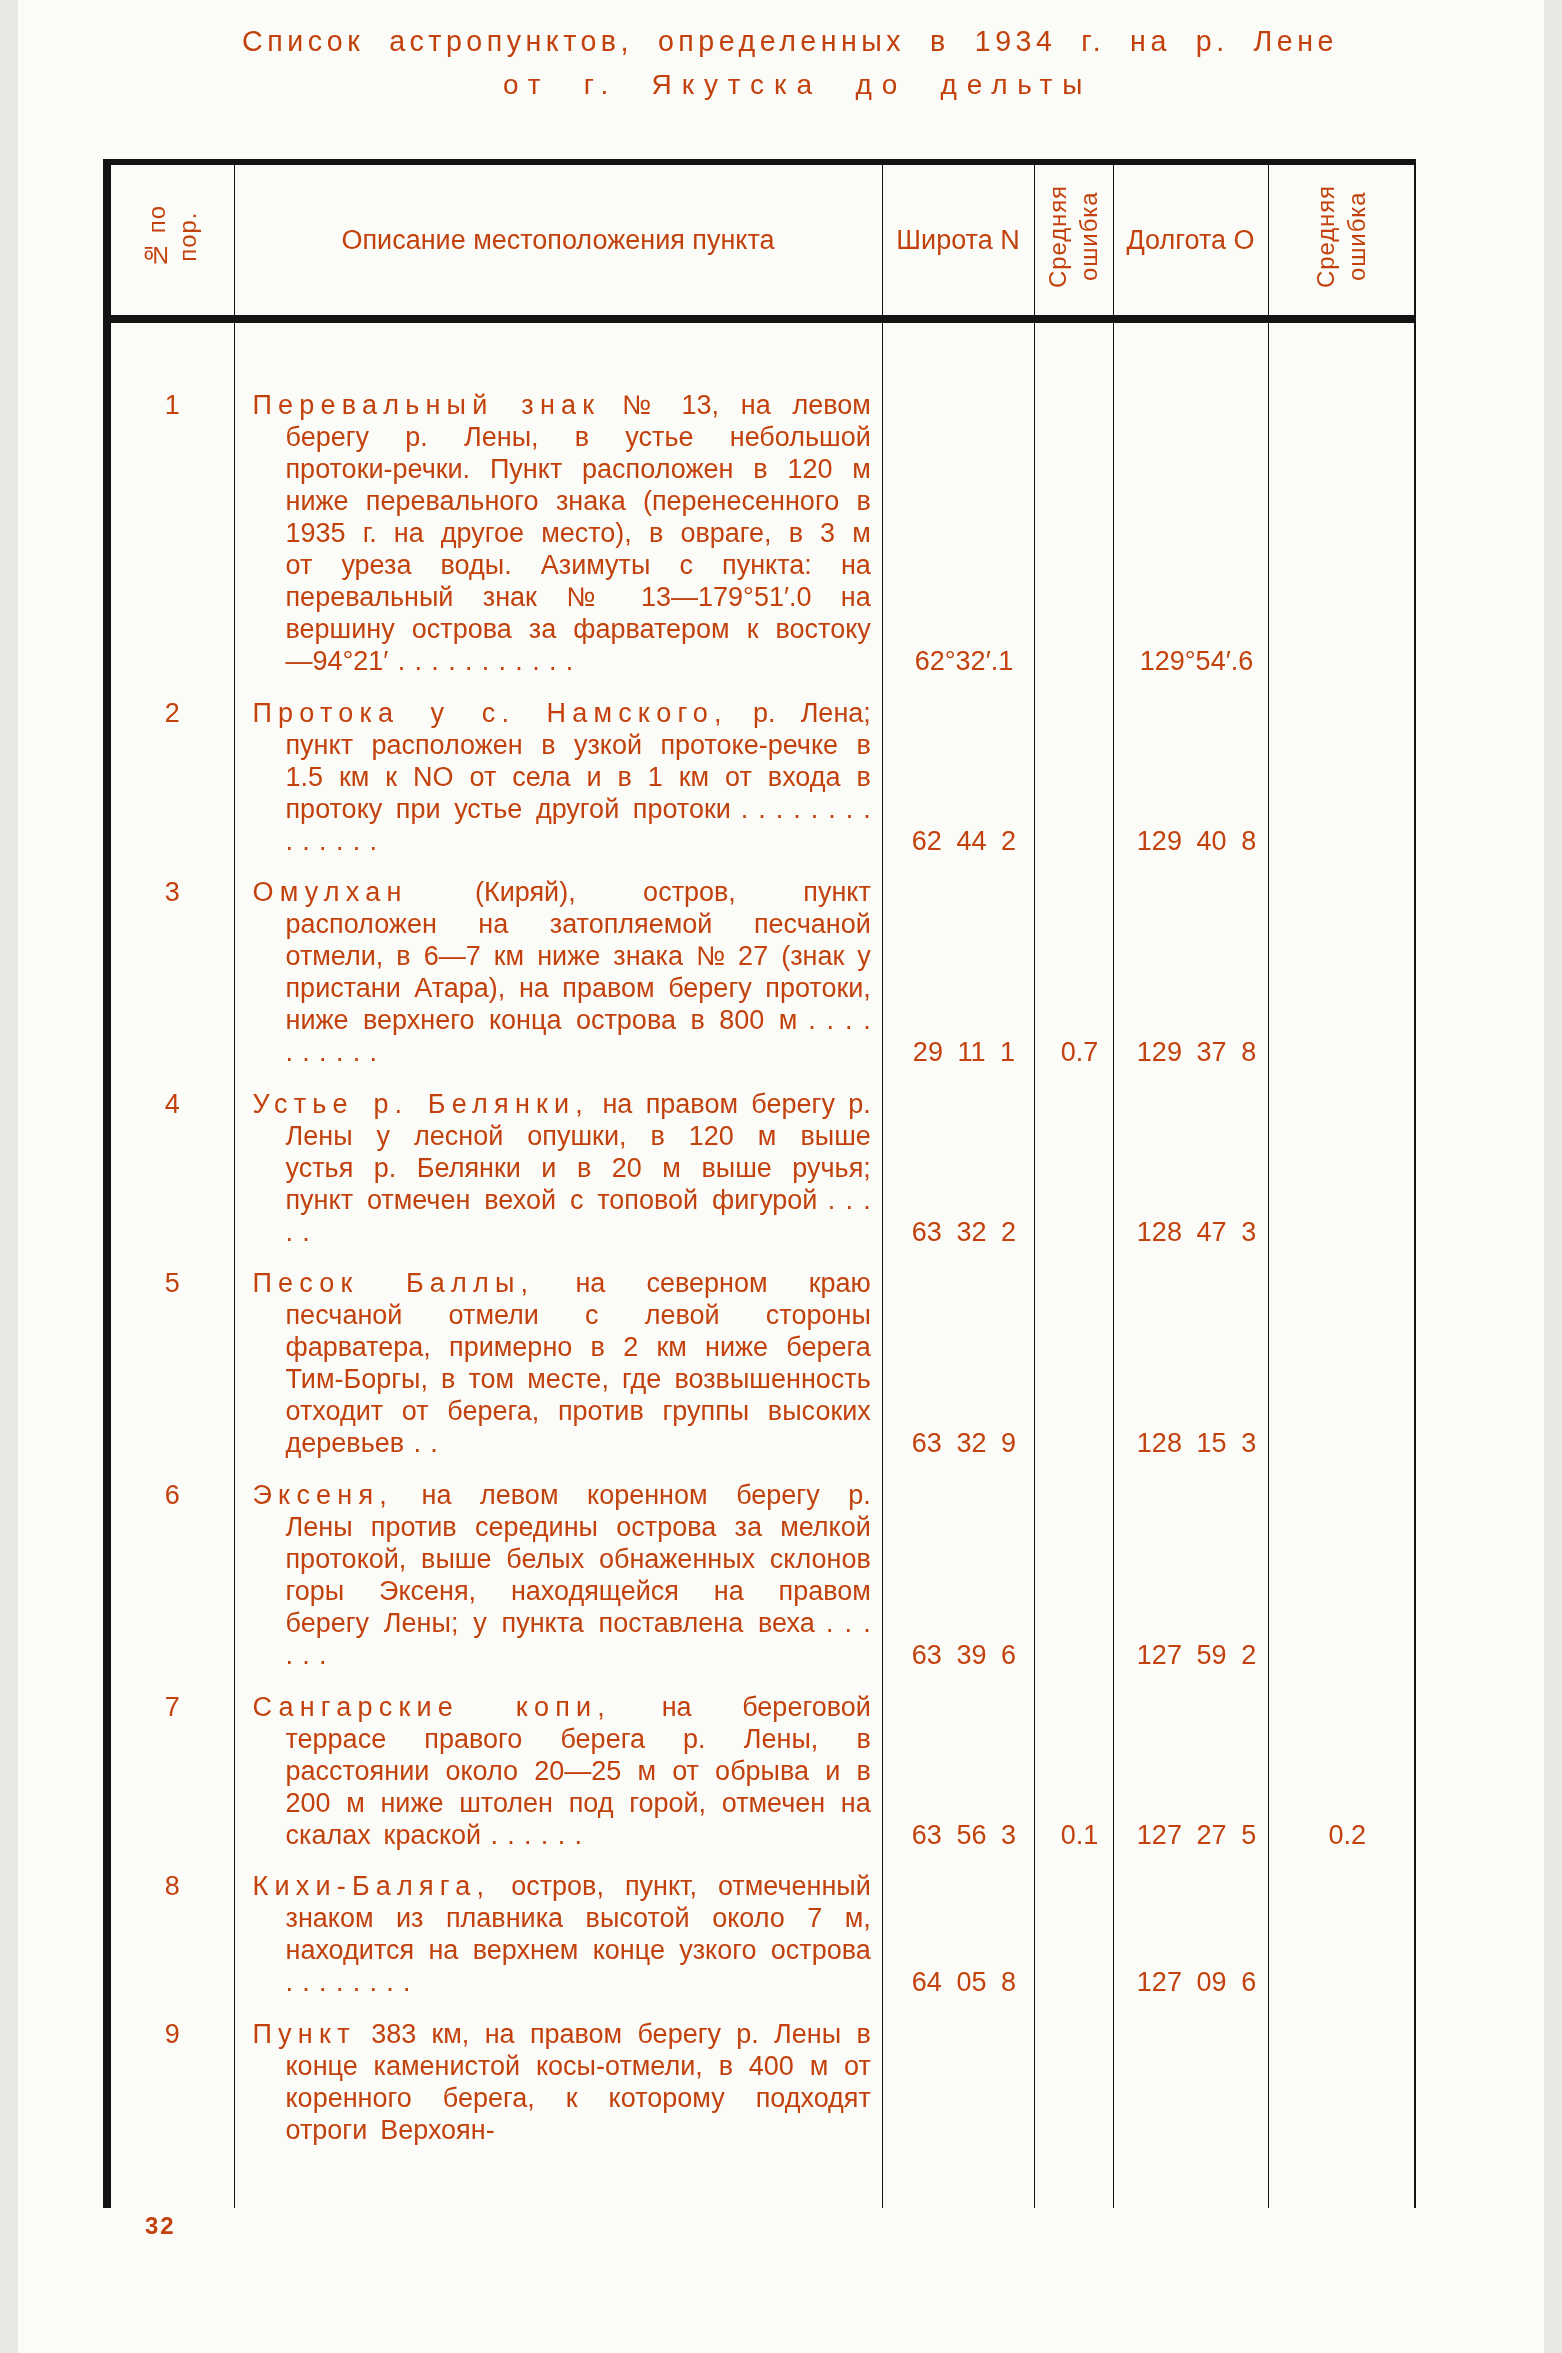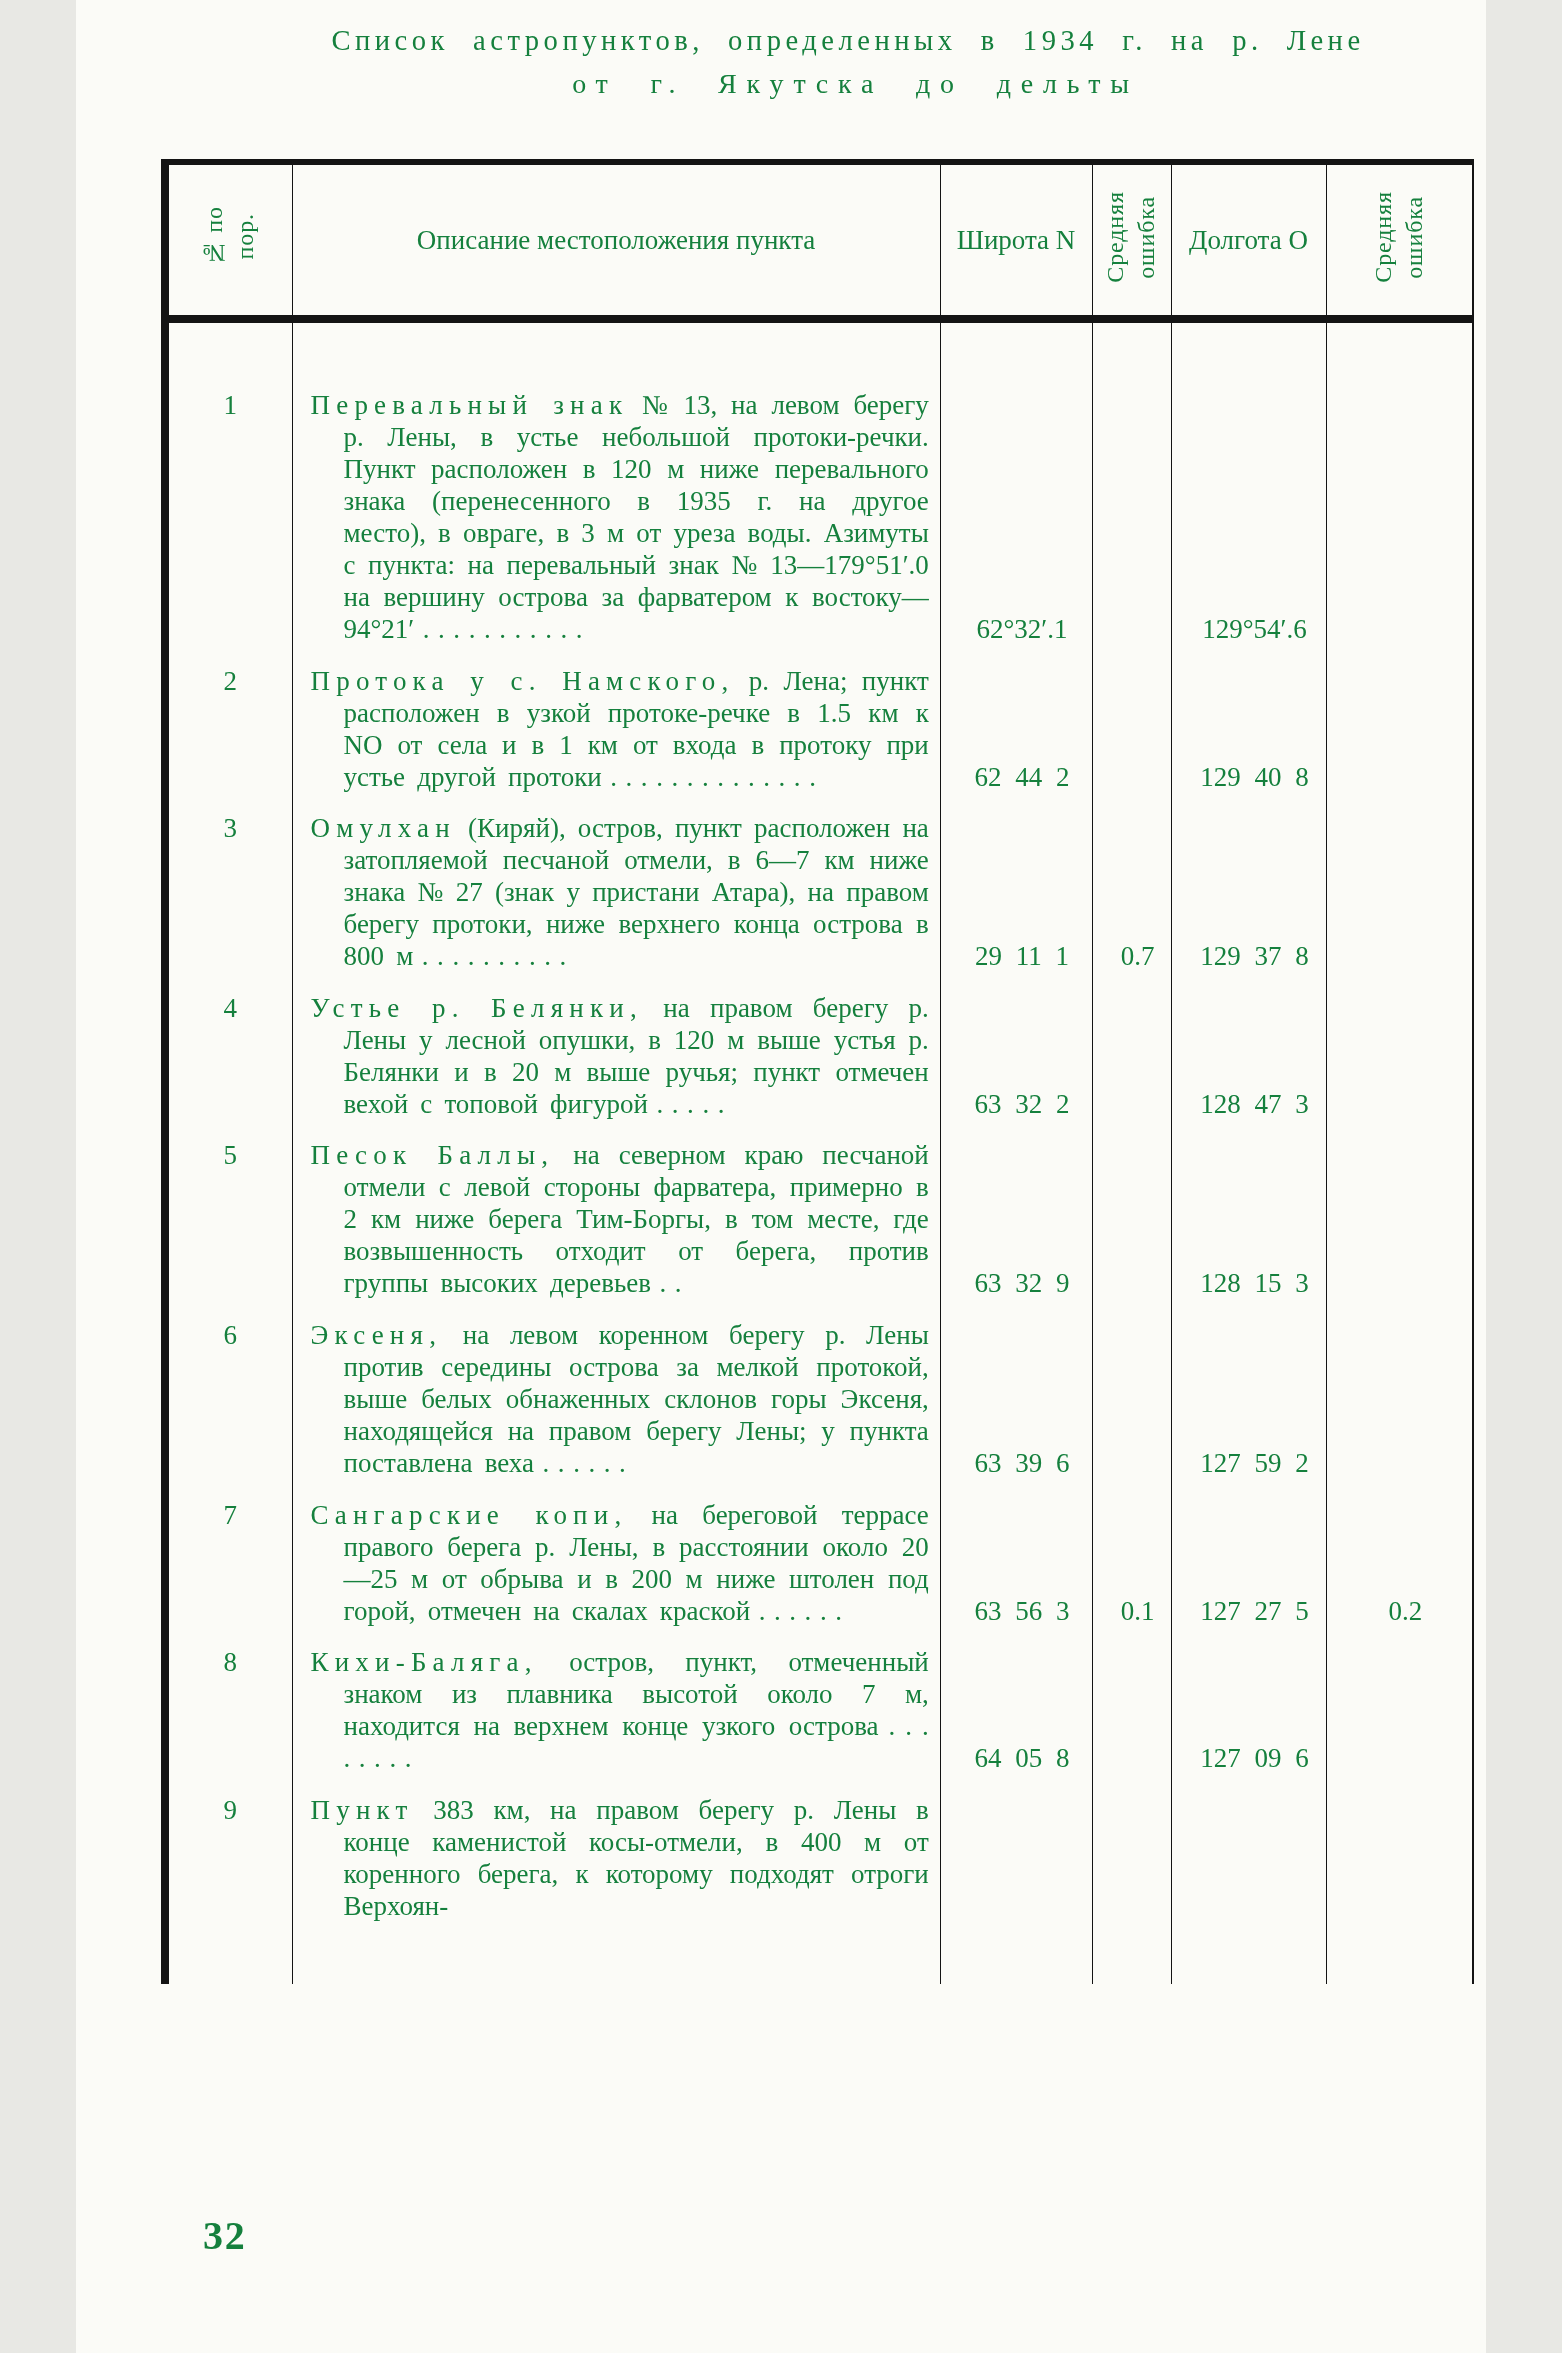--- a/index.html
+++ b/index.html
@@ -1,22 +1,22 @@
 <!DOCTYPE html>
 <html lang="ru" style="font-size:14.3px"><head>
 <meta charset="utf-8">
 <style>
   html,body { margin:0; padding:0; background:#e8e8e4; }
   .page {
     position:relative;
-    width:1410px; height:2354px;
+    width:1526px; height:2354px;
     margin:0 auto;
     background:#fbfbf7;
-    color:#15803d;
-    font-family:Liberation Serif, serif;
+    color:#c2410c;
+    font-family:Liberation Sans, sans-serif;
     overflow:hidden;
   }
   
   .title { position:absolute; top:25px; left:0; width:1544px; text-align:center; }
   .title-line1 { font-size:28.6px; letter-spacing:4.5px; word-spacing:12.5px; white-space:nowrap; }
   .title-line2 { font-size:28px; letter-spacing:9.8px; word-spacing:16px; margin-top:10.7px;margin-left:15px; }
 
   
   table.astro {
     position:absolute; left:85px; top:159px;
@@ -53,21 +53,21 @@
     text-align:justify;
     padding:0 10.7px 0 51px;
     text-indent:-33px;
     word-spacing:5.4px;
   }
   .spaced { letter-spacing:6.2px; }
   .dots { word-spacing:1.8px; }
   td.val  { text-align:center; vertical-align:bottom; word-spacing:7.1px; white-space:nowrap;padding-left:12px; }
 
   
-  .pagenum { position:absolute; left:127px; top:2212px; font-size:40px; font-weight:bold; letter-spacing:1.8px; }
+  .pagenum { position:absolute; left:127px; top:2212px; font-size:24px; font-weight:bold; letter-spacing:1.8px; }
   .edge-mark-top { position:absolute; left:1550px; top:86px; width:8px; height:100px; background:#1d1d1d; opacity:.85; border-radius:1.8px; }
   .edge-mark-mid { position:absolute; left:1555px; top:1147px; width:5.4px; height:55px; background:#2a2a2a; opacity:.7; border-radius:1.8px; }
 </style>
 </head>
 <body>
 
 <div class="page">
 
   <div class="title">
     <div class="title-line1">Список астропунктов, определенных в 1934 г. на р. Лене</div>

